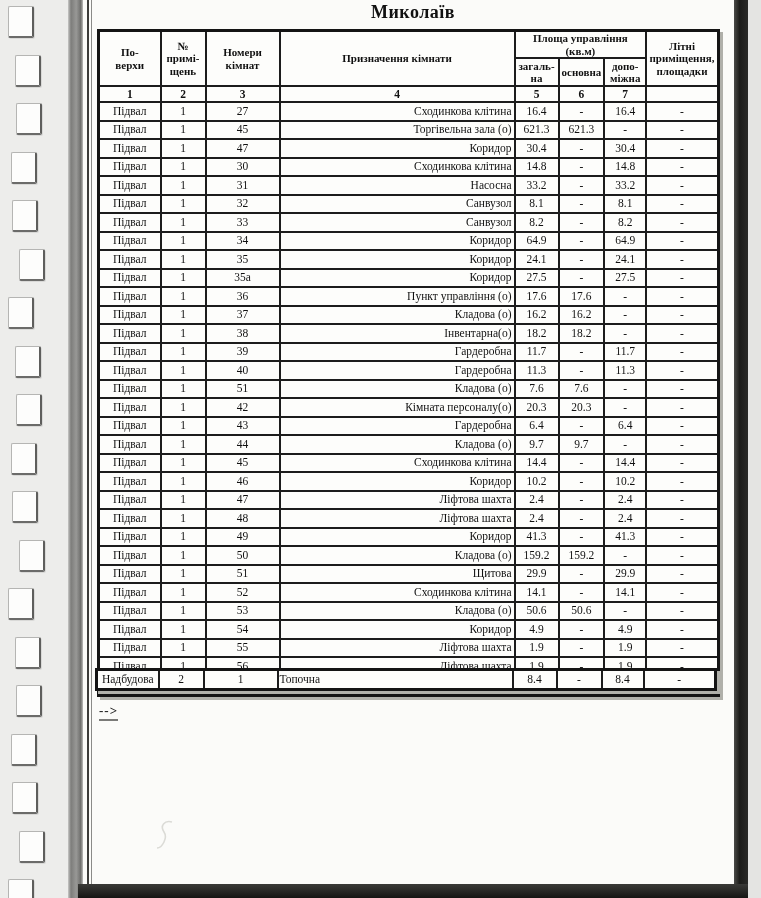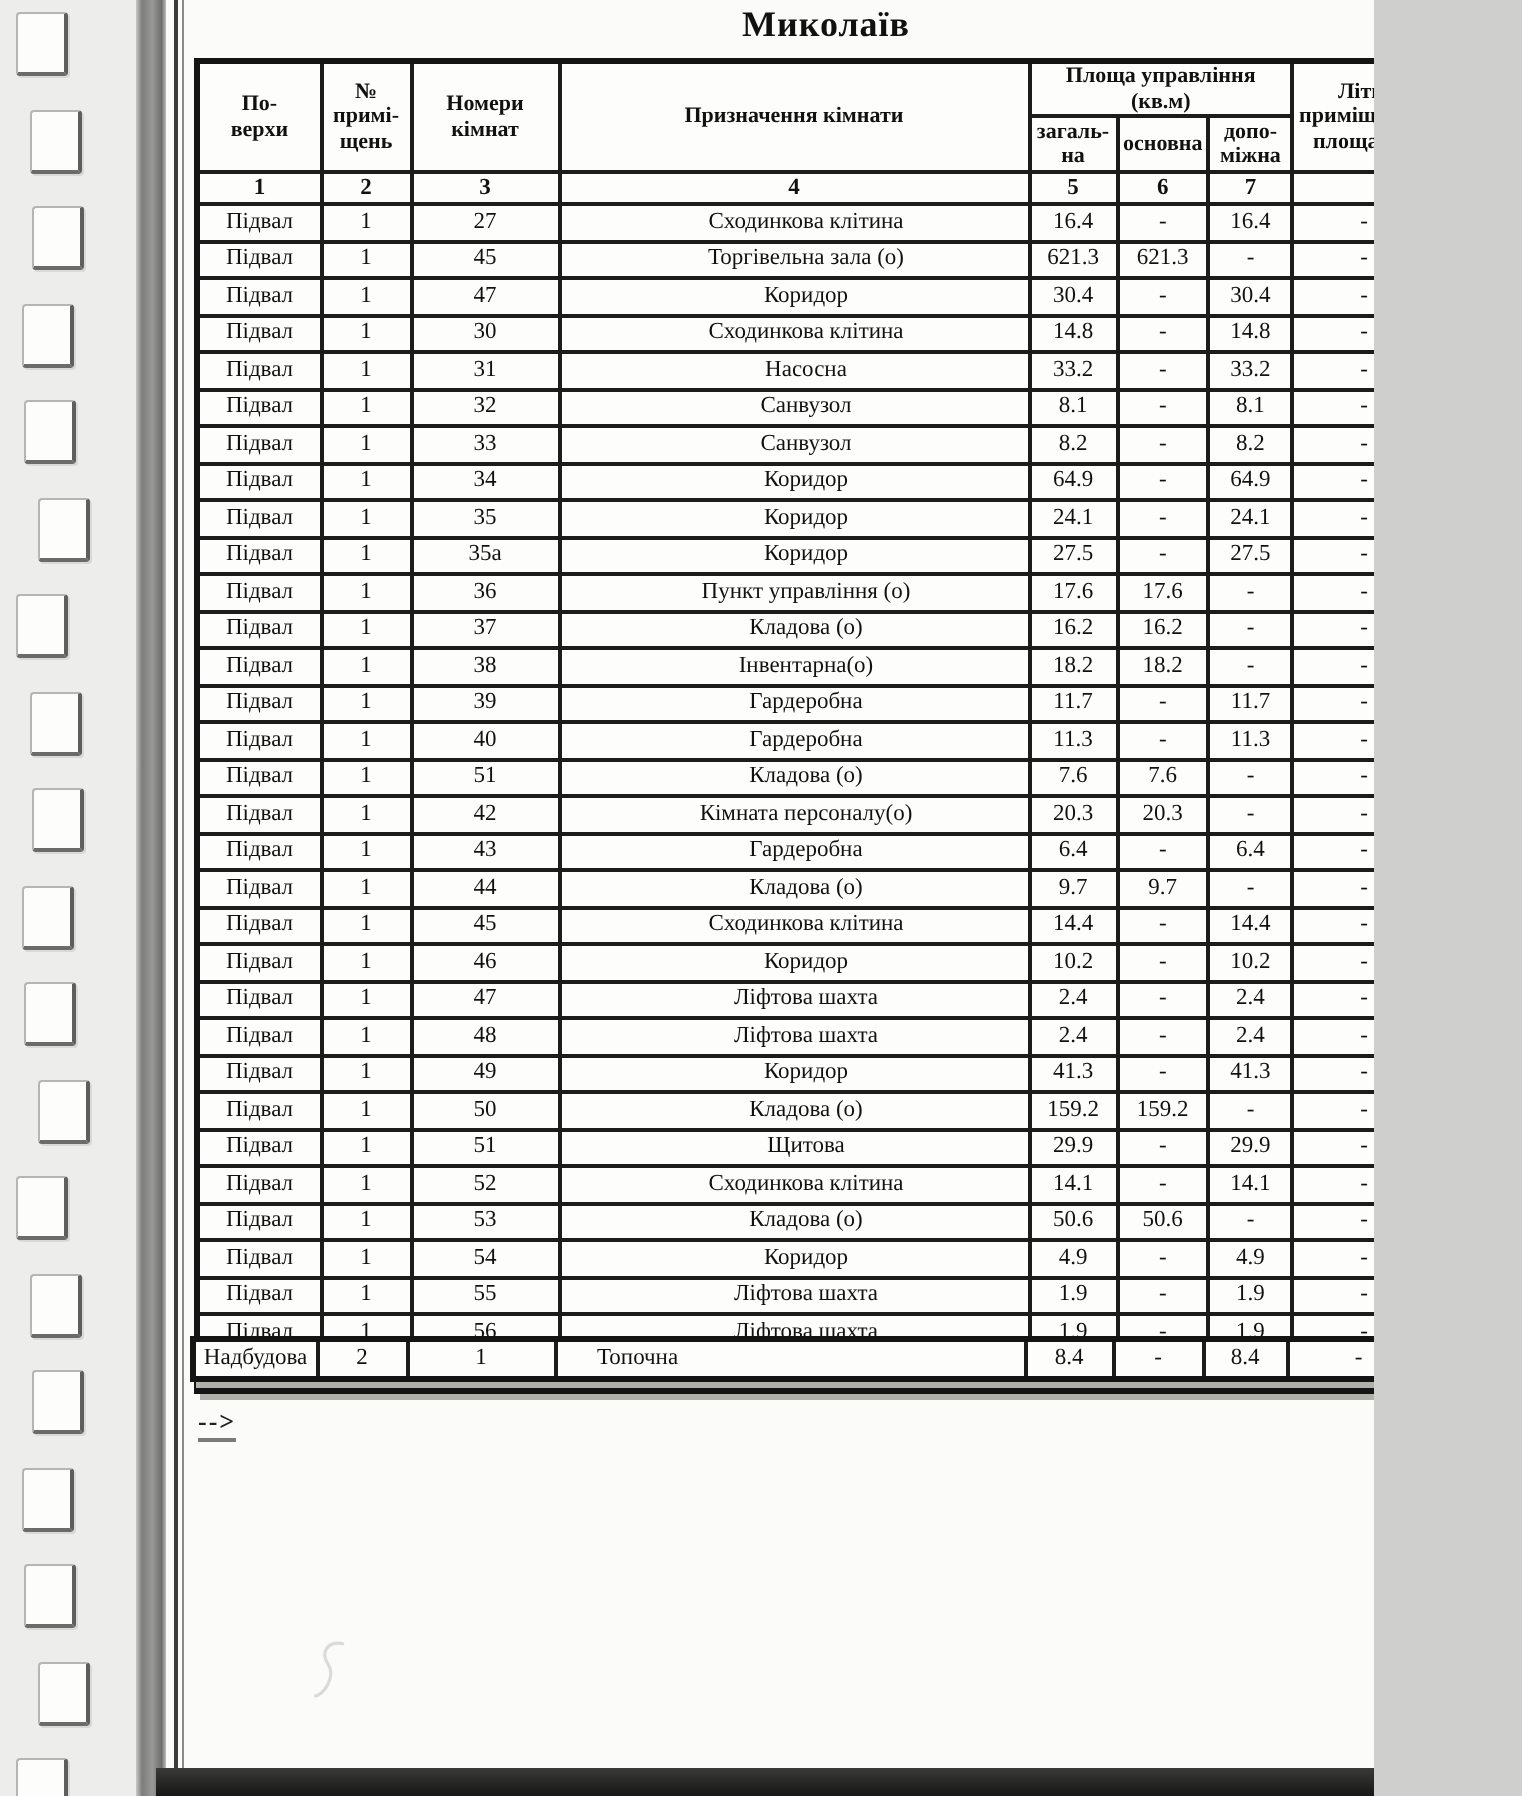--- a/index.html
+++ b/index.html
@@ -1,17 +1,17 @@
 <!DOCTYPE html>
 <html><head>
 <meta charset="utf-8">
 <style>
   html,body{margin:0;padding:0;background:#cfcfcd;}
   .scan{
-    position:relative;width:687px;height:898px;overflow:hidden;
+    position:relative;width:761px;height:898px;overflow:hidden;
     background:#fbfbf9;font-family:"Liberation Serif","DejaVu Serif",serif;color:#111;
   }
   
   .left-margin{position:absolute;left:0;top:0;width:68px;height:898px;background:#ededeb;}
   .left-band{position:absolute;left:68px;top:0;width:15px;height:898px;
     background:linear-gradient(90deg,#c9c9c7 0%,#7d7d7b 20%,#989896 55%,#6f6f6d 85%,#bdbdbb 100%);}
   .page-edge-left{position:absolute;left:87px;top:0;width:2px;height:898px;background:#3c3c3a;}
   .page-edge-left2{position:absolute;left:91px;top:0;width:1px;height:898px;background:#8a8a88;}
   .right-band{position:absolute;left:734px;top:0;width:14px;height:898px;background:linear-gradient(90deg,#4a4a48,#1c1c1a 40%,#2a2a28);}
   .right-margin{position:absolute;left:748px;top:0;width:13px;height:898px;background:#e4e4e2;}
@@ -31,25 +31,25 @@
   table.doc{border-collapse:collapse;table-layout:fixed;
     border:3px solid #141414;box-shadow:3px 3px 0 #b0b0aa;background:#fdfdfb;}
   table.doc th,table.doc td{border:2px solid #1c1c1c;padding:0 2px;overflow:hidden;
     text-align:center;vertical-align:middle;}
   table.doc th{font-size:11px;font-weight:bold;line-height:1.15;white-space:pre-line;}
   table.doc td{font-size:11.5px;height:16.5px;line-height:1;}
   .main-table{position:absolute;left:5px;top:29px;}
   tr.hdr-group th{height:14px;}
   tr.hdr-sub th{height:26px;}
   tr.nums td{height:14px;font-weight:bold;font-size:11.5px;}
-  td.cell-purpose,#main-tbody td:nth-child(4){text-align:center;padding-left:14px;}
+  td.cell-purpose,#main-tbody td:nth-child(4){text-align:right;padding-left:14px;}
   tr.summary td{font-weight:bold;font-size:12px;height:17px;}
   tr.summary td.sum-label{text-align:right;padding-right:5px;}
   .extra-table{position:absolute;left:3px;top:668px;}
-  .extra-table td:nth-child(4){text-align:left;padding-left:20px;}
+  .extra-table td:nth-child(4){text-align:left;padding-left:1px;}
 
   
   col.c0{width:62px;} col.c1{width:45px;} col.c2{width:74px;} col.c3{width:235px;}
   col.c4{width:44px;} col.c5{width:45px;} col.c6{width:42px;} col.c7{width:72px;}
 
   .arrow-note{position:absolute;left:7px;top:703px;font-size:13px;font-weight:bold;
     color:#222;border-bottom:2px solid #7a7a78;padding-bottom:0;letter-spacing:1px;}
   .pencil-mark{position:absolute;left:60px;top:818px;opacity:.6;}
 </style>
 </head>

